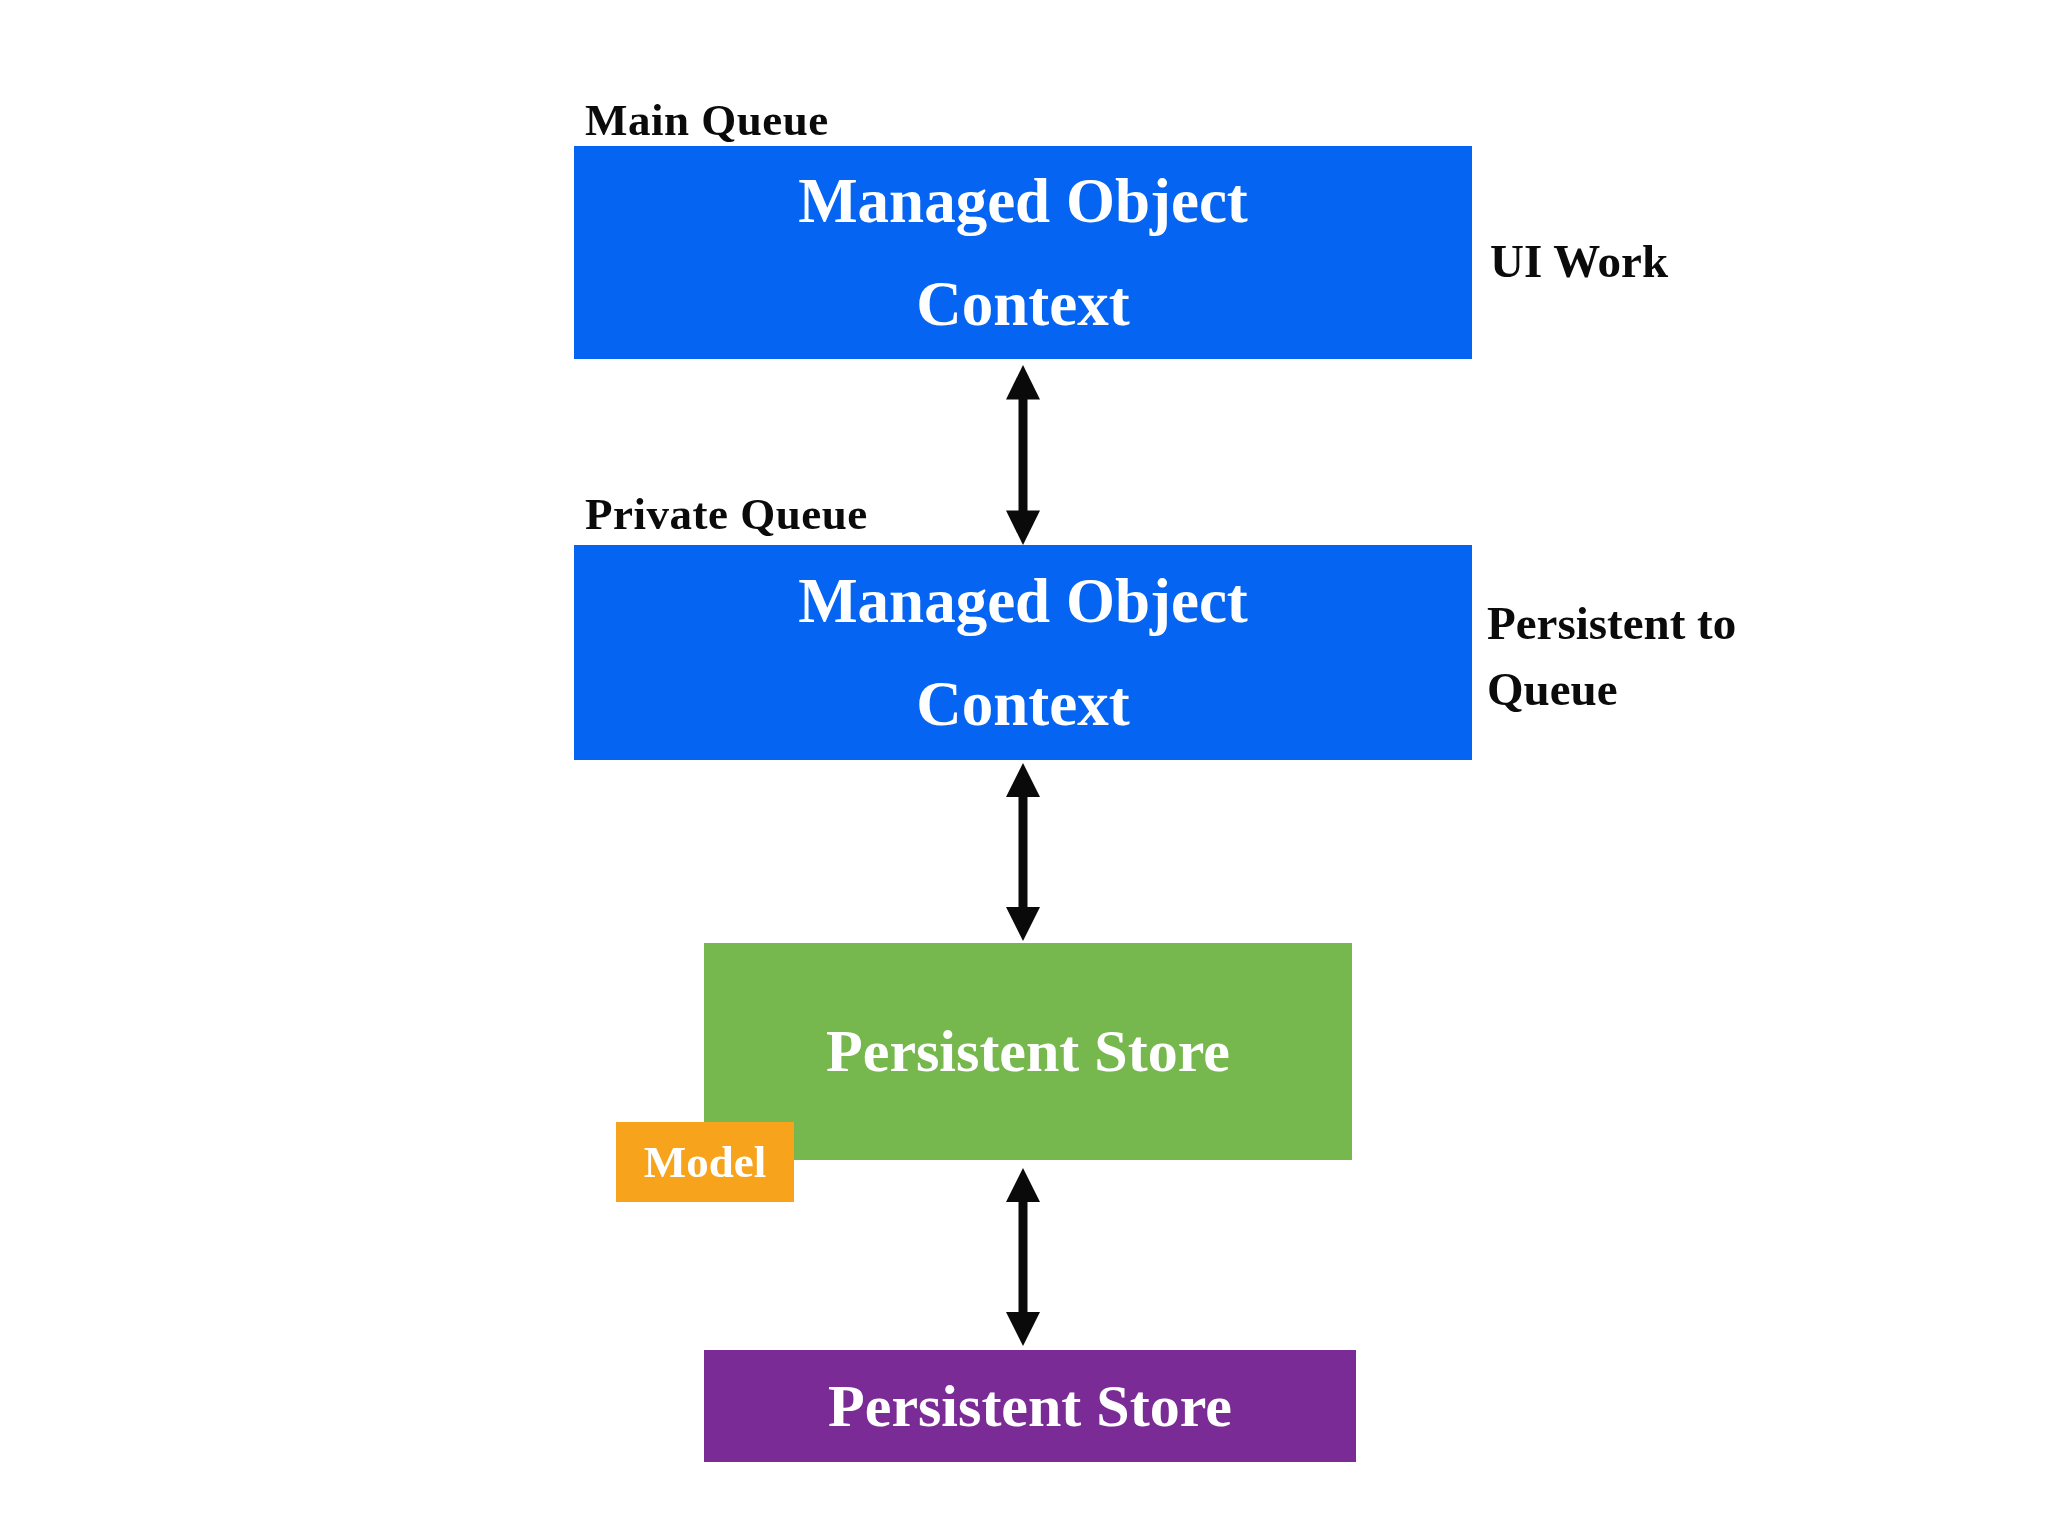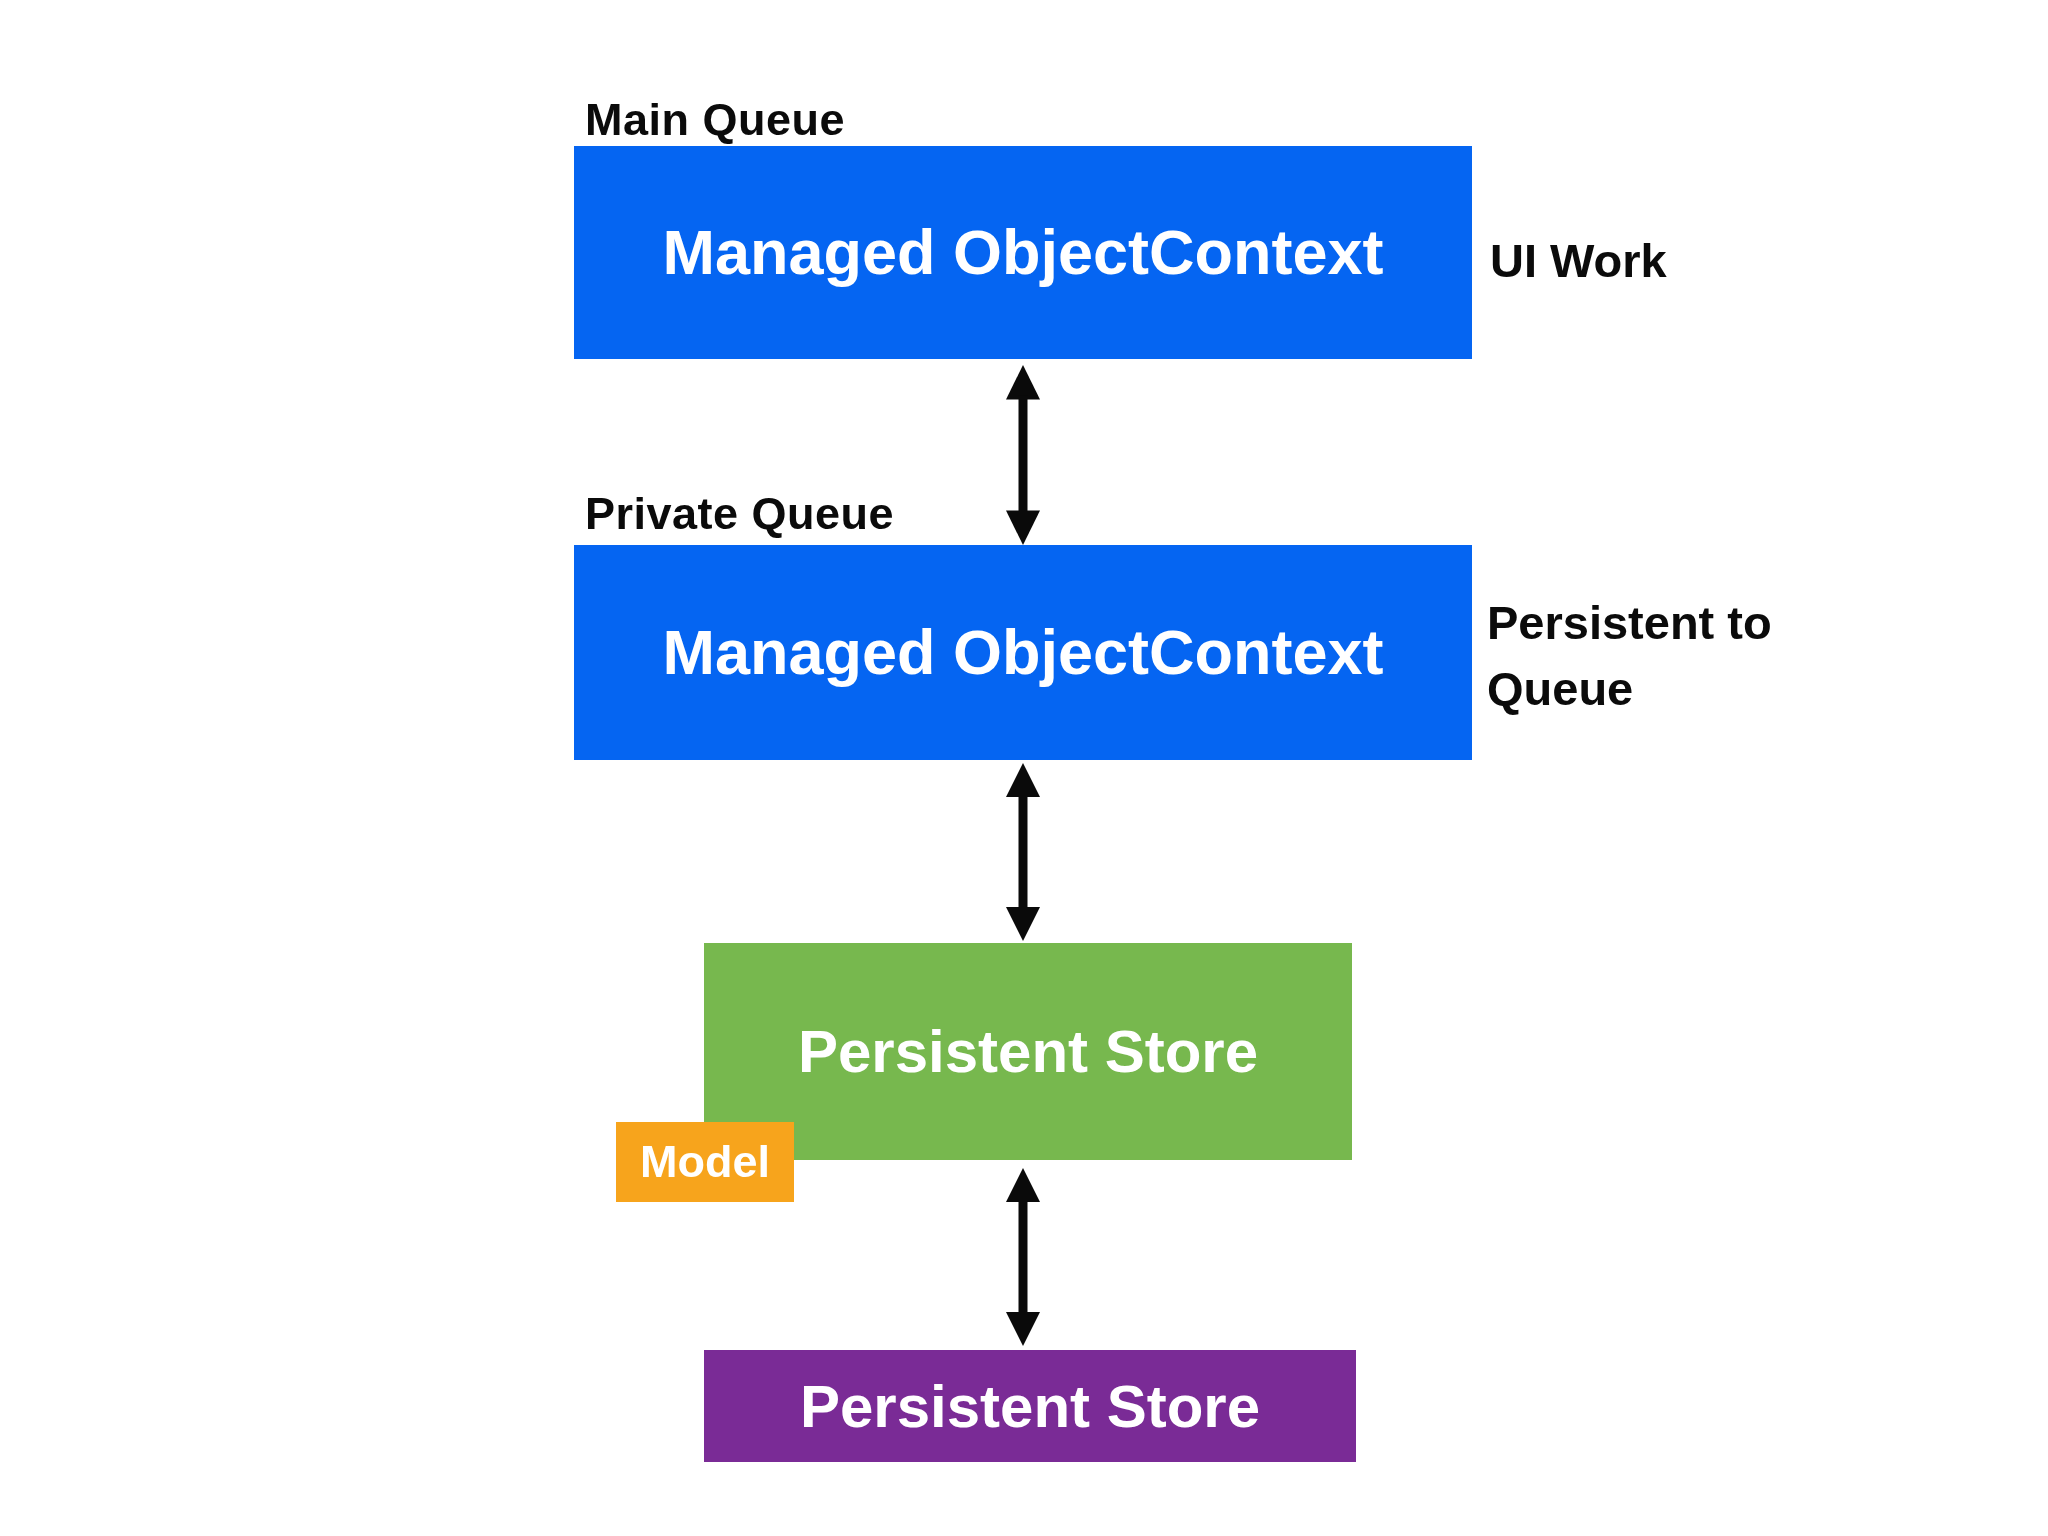--- a/index.html
+++ b/index.html
@@ -2,25 +2,25 @@
 <html style="--blue: #0565f2; --green: #77b84e; --orange: #f7a41c; --purple: #7a2b96; --arrow: #0a0a0a; --ink: #0b0b0b; --boxtext: #ffffff; --bg: #ffffff;"><head>
 <meta charset="utf-8">
 <style>
   :root{
     --blue:#0565f2; --green:#77b84e; --orange:#f7a41c; --purple:#7a2b96;
     --arrow:#0a0a0a; --ink:#0b0b0b; --boxtext:#ffffff; --bg:#ffffff;
   }
   html,body{margin:0;padding:0;background:var(--bg);}
   .canvas{
     position:relative; width:2048px; height:1536px; background:var(--bg);
-    font-family:Liberation Sans, sans-serif; overflow:hidden;
+    font-family:Liberation Serif, serif; overflow:hidden;
   }
   
   .node{
-    position:absolute; display:flex; flex-direction:row;
+    position:absolute; display:flex; flex-direction:column;
     align-items:center; justify-content:center;
     color:var(--boxtext); text-align:center; font-weight:700;
   }
   .node .node-line{white-space:nowrap;}
   .node.blue   {background:var(--blue);   font-size:63px; line-height:103px;}
   .node.green  {background:var(--green);  font-size:60px; line-height:97px;}
   .node.purple {background:var(--purple); font-size:60px; line-height:97px;}
   .pos-moc-main    {left:574px; top:146px;  width:898px; height:213px;}
   .pos-moc-private {left:574px; top:545px;  width:898px; height:215px;}
   .pos-coordinator {left:704px; top:943px;  width:648px; height:217px;}

